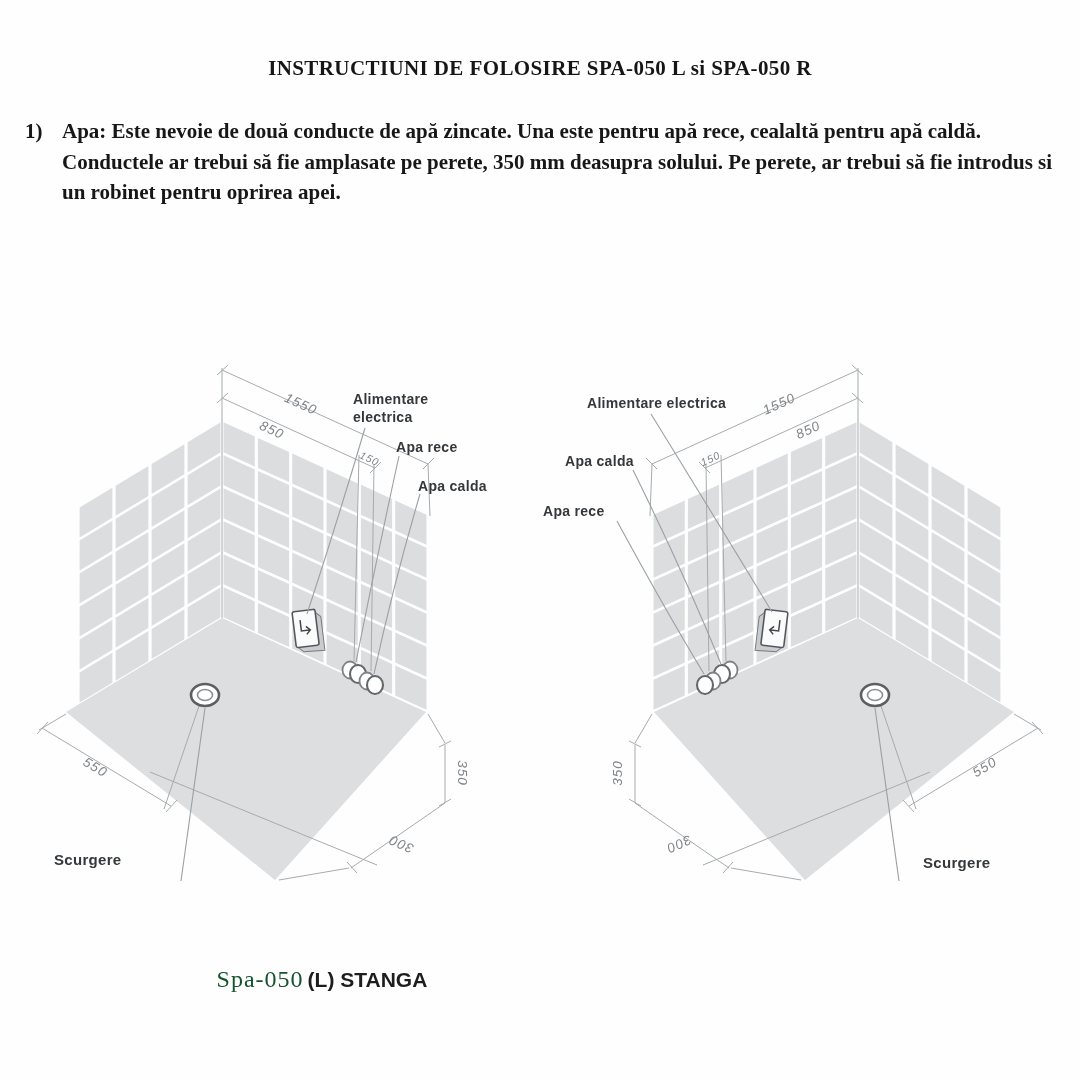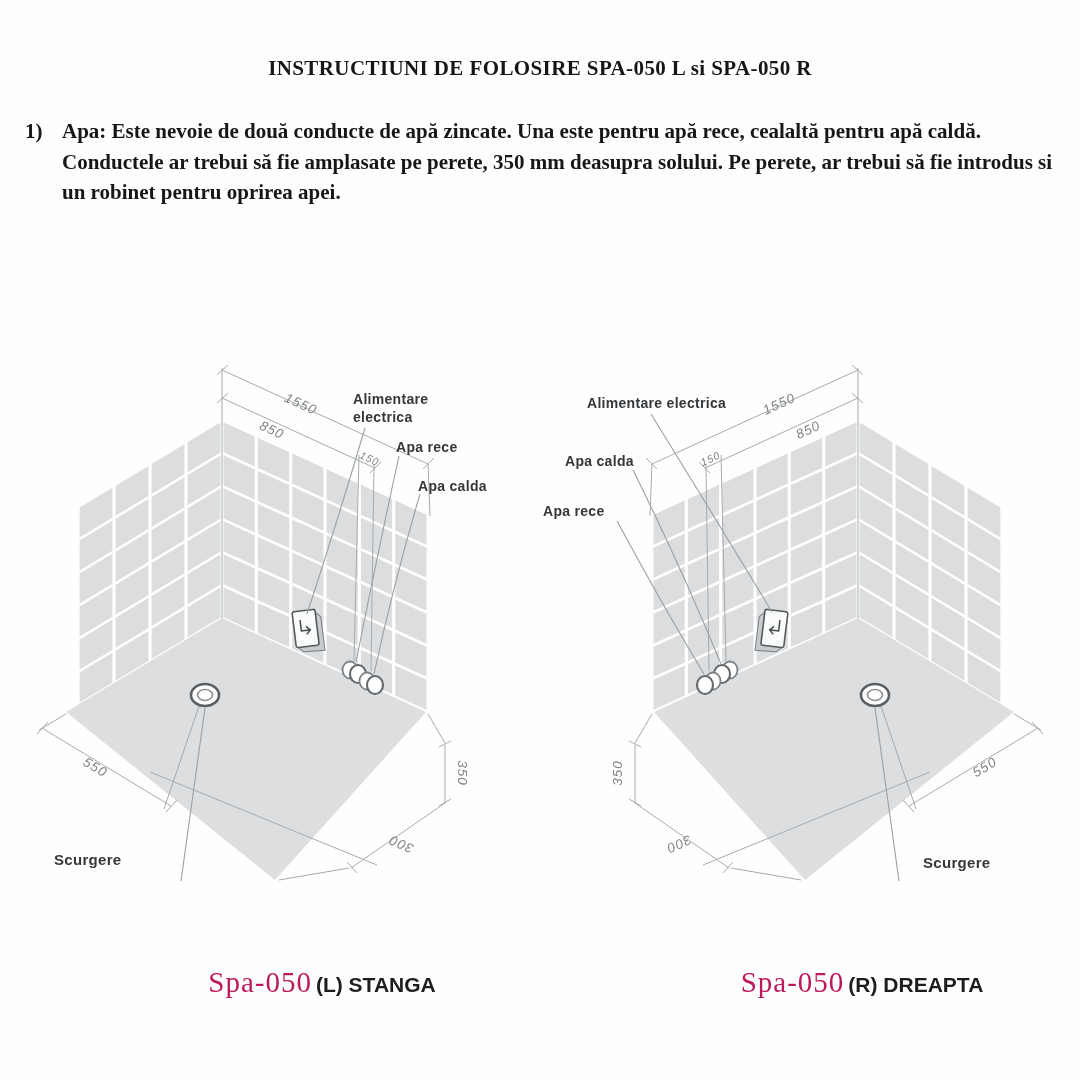--- a/index.html
+++ b/index.html
@@ -14,21 +14,21 @@
   .marker-inline{padding-right:7px;}
   svg{position:absolute;overflow:visible;}
   .diag-label{font-family:"Liberation Sans",sans-serif;font-size:14px;font-weight:bold;
               fill:#34383b;letter-spacing:.3px;}
   .dim-text{font-family:"Liberation Sans",sans-serif;font-size:13.5px;font-style:italic;
             fill:#7e8488;letter-spacing:1px;}
   .dim-small{font-size:10.5px;}
   .dimline{stroke:#a6abae;stroke-width:1;fill:none;}
   .leader{stroke:#9aa0a3;stroke-width:1.1;fill:none;}
   .caption{position:absolute;top:966px;width:364px;text-align:center;white-space:nowrap;}
-  .caption .model{font-family:"Liberation Serif",serif;font-size:29px;color:#be185d;letter-spacing:1px;}
+  .caption .model{font-family:"Liberation Serif",serif;font-size:24px;color:#14532d;letter-spacing:1px;}
   .caption .side{font-family:"Liberation Sans",sans-serif;font-size:21px;font-weight:bold;color:#1d1d1d;margin-left:4px;}
 </style>
 </head>
 <body>
 
 <div class="page">
 
   <div class="title">INSTRUCTIUNI DE FOLOSIRE SPA-050 L si SPA-050 R</div>
 
   <div class="instructions">
@@ -191,17 +191,14 @@
     <text class="dim-text" text-anchor="middle" transform="translate(275,78) rotate(-24.5)">850</text>
     <text class="dim-text dim-small" text-anchor="middle" transform="translate(177,106) rotate(-24.5)">150</text>
     <text class="dim-text" text-anchor="middle" transform="translate(452,415) rotate(-31)">550</text>
     <text class="dim-text" text-anchor="middle" transform="translate(87,417) rotate(-90)">350</text>
     <text class="dim-text" text-anchor="middle" transform="translate(142,484) rotate(156)">300</text>
   </svg>
 
   <div class="caption" style="left:140px;">
     <span class="model">Spa-050</span><span class="side">(L) STANGA</span>
   </div>
-  <div class="caption" style="left:680px;">
-    <span class="model">Spa-050</span><span class="side">(R) DREAPTA</span>
-  </div>
 
 </div>
 
 </body></html>

